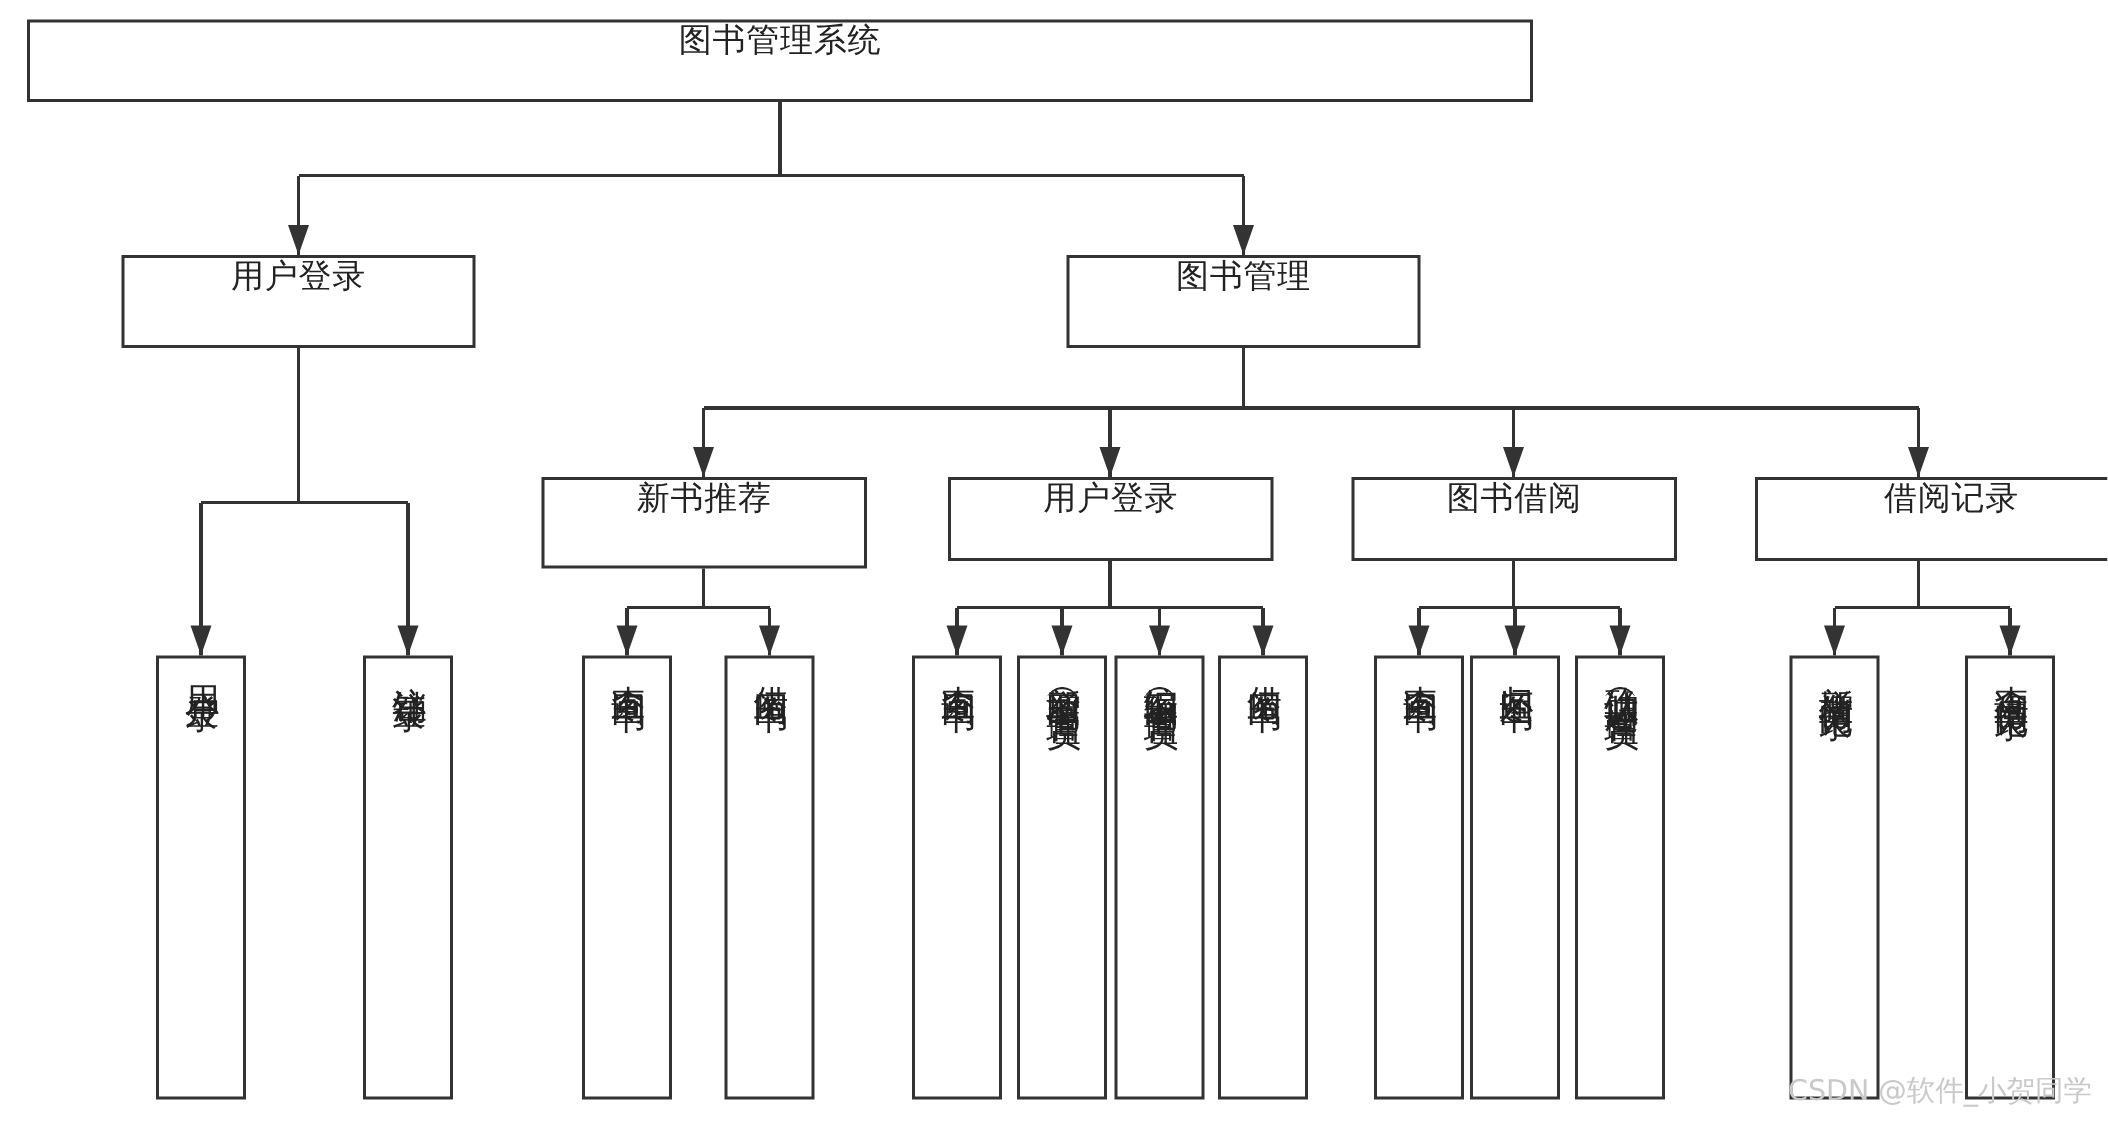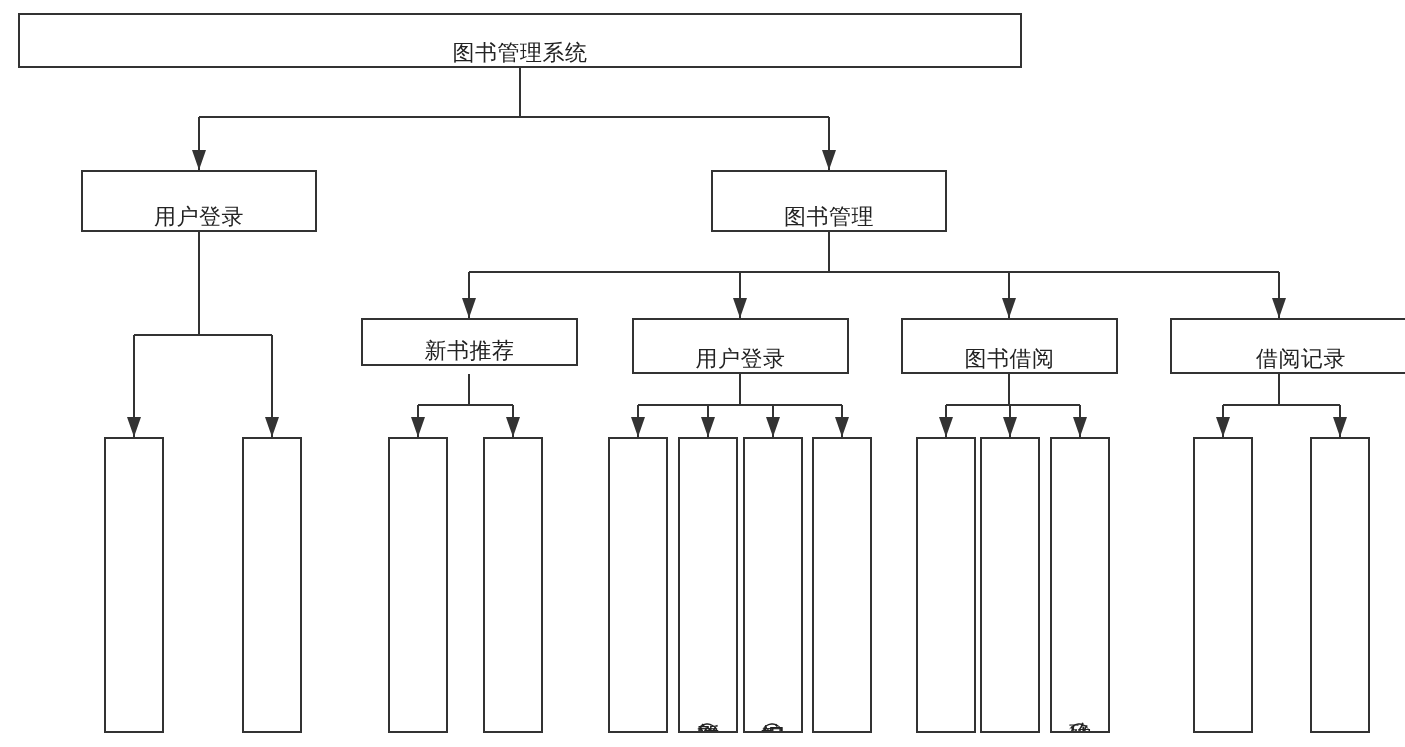--- a/index.html
+++ b/index.html
@@ -23,21 +23,21 @@
     top: 0;
     width: 1405px;
     height: 747px;
   }
   .node-box {
     position: absolute;
     box-sizing: border-box;
     background: #ffffff;
     border: 2px solid #333333;
     display: flex;
-    align-items: flex-end;
+    align-items: flex-start;
     justify-content: center;
     overflow: hidden;
   }
   .node-label {
     color: #222222;
     font-family: "DejaVu Sans", "Liberation Sans", sans-serif;
     line-height: 1.18;
     text-align: center;
     white-space: nowrap;
     letter-spacing: 0.5px;
@@ -121,21 +121,21 @@
   <div id="node-layer">
       <div class="node-box" style="left: 18px; top: 13px; width: 1004px; height: 55px; border-color: rgb(51, 51, 51); background: rgb(255, 255, 255);">
         <span class="node-label horizontal" style="color: rgb(34, 34, 34);">图书管理系统</span>
       </div>
       <div class="node-box" style="left: 81px; top: 170px; width: 236px; height: 62px; border-color: rgb(51, 51, 51); background: rgb(255, 255, 255);">
         <span class="node-label horizontal" style="color: rgb(34, 34, 34);">用户登录</span>
       </div>
       <div class="node-box" style="left: 711px; top: 170px; width: 236px; height: 62px; border-color: rgb(51, 51, 51); background: rgb(255, 255, 255);">
         <span class="node-label horizontal" style="color: rgb(34, 34, 34);">图书管理</span>
       </div>
-      <div class="node-box" style="left: 361px; top: 318px; width: 217px; height: 48px; border-color: rgb(51, 51, 51); background: rgb(255, 255, 255);">
+      <div class="node-box" style="left: 361px; top: 318px; width: 217px; height: 61px; border-color: rgb(51, 51, 51); background: rgb(255, 255, 255);">
         <span class="node-label horizontal" style="color: rgb(34, 34, 34);">新书推荐</span>
       </div>
       <div class="node-box" style="left: 632px; top: 318px; width: 217px; height: 56px; border-color: rgb(51, 51, 51); background: rgb(255, 255, 255);">
         <span class="node-label horizontal" style="color: rgb(34, 34, 34);">用户登录</span>
       </div>
       <div class="node-box" style="left: 901px; top: 318px; width: 217px; height: 56px; border-color: rgb(51, 51, 51); background: rgb(255, 255, 255);">
         <span class="node-label horizontal" style="color: rgb(34, 34, 34);">图书借阅</span>
       </div>
       <div class="node-box" style="left: 1170px; top: 318px; width: 262px; height: 56px; border-color: rgb(51, 51, 51); background: rgb(255, 255, 255);">
         <span class="node-label horizontal" style="color: rgb(34, 34, 34);">借阅记录</span>
@@ -173,13 +173,14 @@
       <div class="node-box" style="left: 1050px; top: 437px; width: 60px; height: 296px; border-color: rgb(51, 51, 51); background: rgb(255, 255, 255);">
         <span class="node-label vertical" style="color: rgb(34, 34, 34);">确认归还（管理员）</span>
       </div>
       <div class="node-box" style="left: 1193px; top: 437px; width: 60px; height: 296px; border-color: rgb(51, 51, 51); background: rgb(255, 255, 255);">
         <span class="node-label vertical" style="color: rgb(34, 34, 34);">新增借阅记录</span>
       </div>
       <div class="node-box" style="left: 1310px; top: 437px; width: 60px; height: 296px; border-color: rgb(51, 51, 51); background: rgb(255, 255, 255);">
         <span class="node-label vertical" style="color: rgb(34, 34, 34);">查询借阅记录</span>
       </div>
     </div>
+  <div class="watermark" style="left: 1192px; top: 714px; color: rgb(201, 201, 201);">CSDN @软件_小贺同学</div>
 </div>
 
 </body></html>

